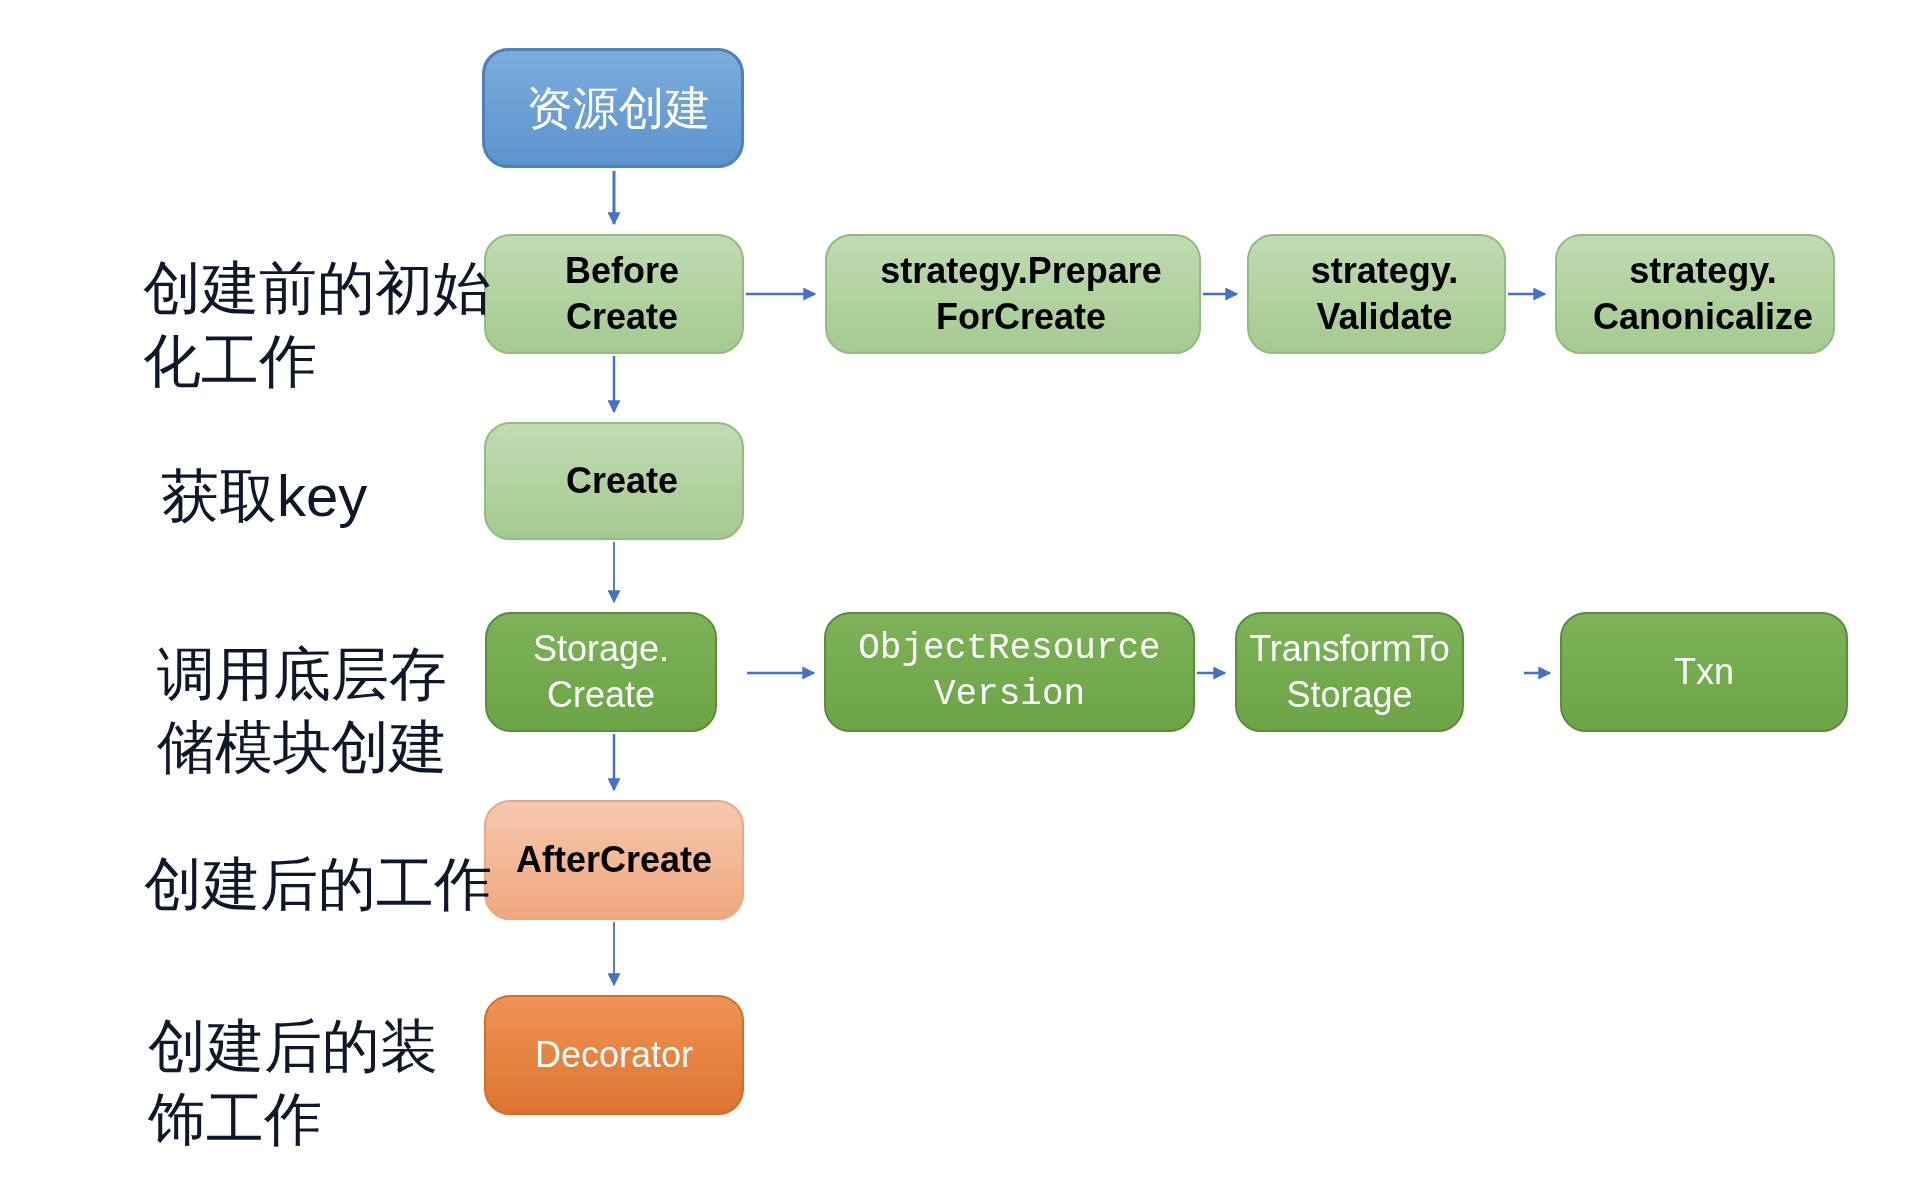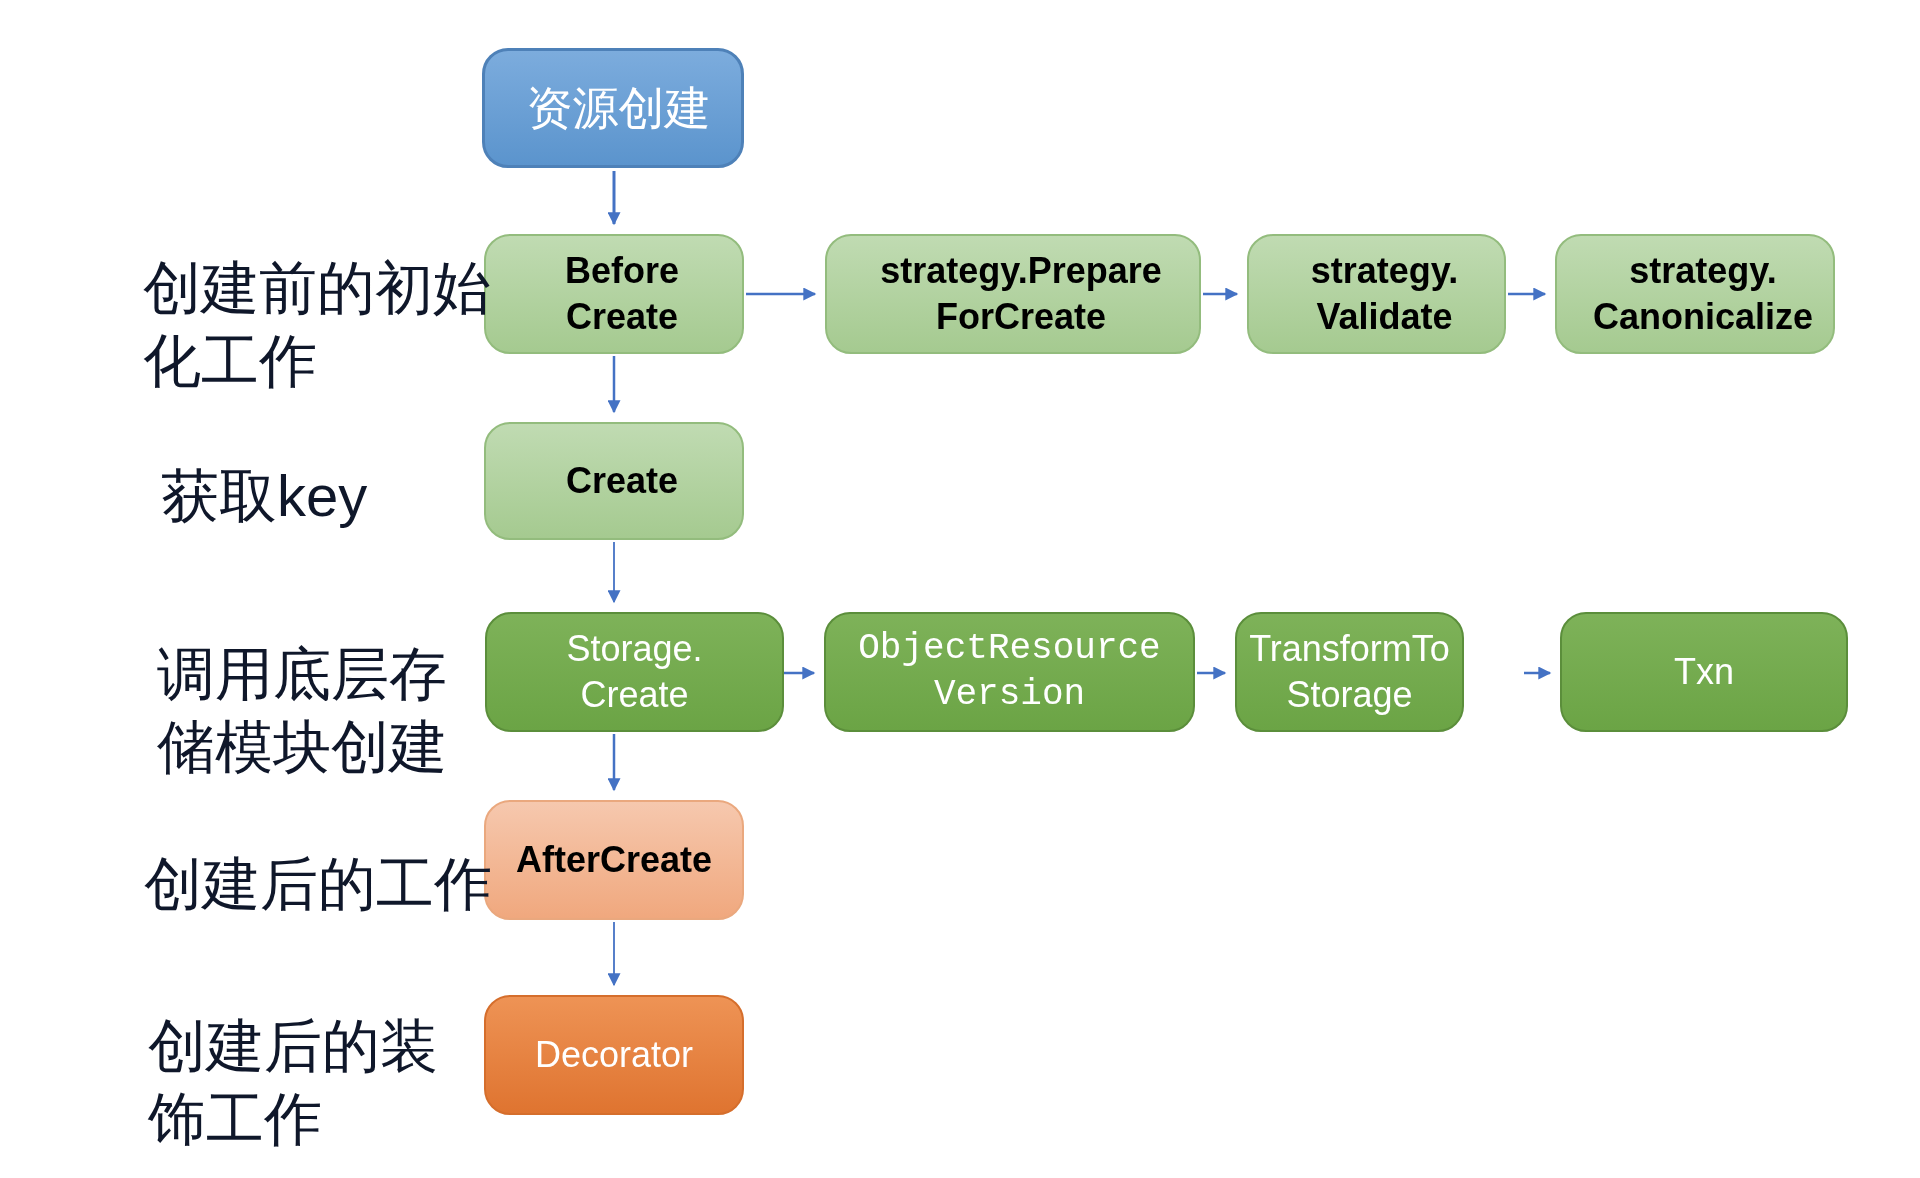--- a/index.html
+++ b/index.html
@@ -37,21 +37,21 @@
     position:absolute;color:#0f172a;font-size:58px;font-weight:500;
     line-height:1.25;white-space:pre-line;text-align:left;
   }
   
   #n-resource-create{left:482px;top:48px;width:262px;height:120px;}
   #n-before-create{left:484px;top:234px;width:260px;height:120px;}
   #n-prepare{left:825px;top:234px;width:376px;height:120px;}
   #n-validate{left:1247px;top:234px;width:259px;height:120px;}
   #n-canonicalize{left:1555px;top:234px;width:280px;height:120px;}
   #n-keyfunc{left:484px;top:422px;width:260px;height:118px;}
-  #n-storage-create{left:485px;top:612px;width:299px;height:120px;}
+  #n-storage-create{left:485px;top:612px;width:232px;height:120px;}
   #n-orv{left:824px;top:612px;width:371px;height:120px;font-family:Liberation Mono, monospace;}
   #n-tts{left:1235px;top:612px;width:229px;height:120px;}
   #n-txn{left:1560px;top:612px;width:288px;height:120px;}
   #n-after-create{left:484px;top:800px;width:260px;height:120px;}
   #n-decorator{left:484px;top:995px;width:260px;height:120px;}
   
   #l-pre-create{left:143px;top:252px;}
   #l-get-key{left:148px;top:460px;margin-left:13px;}
   #l-storage-call{left:157px;top:638px;}
   #l-post-create{left:144px;top:848px;}

